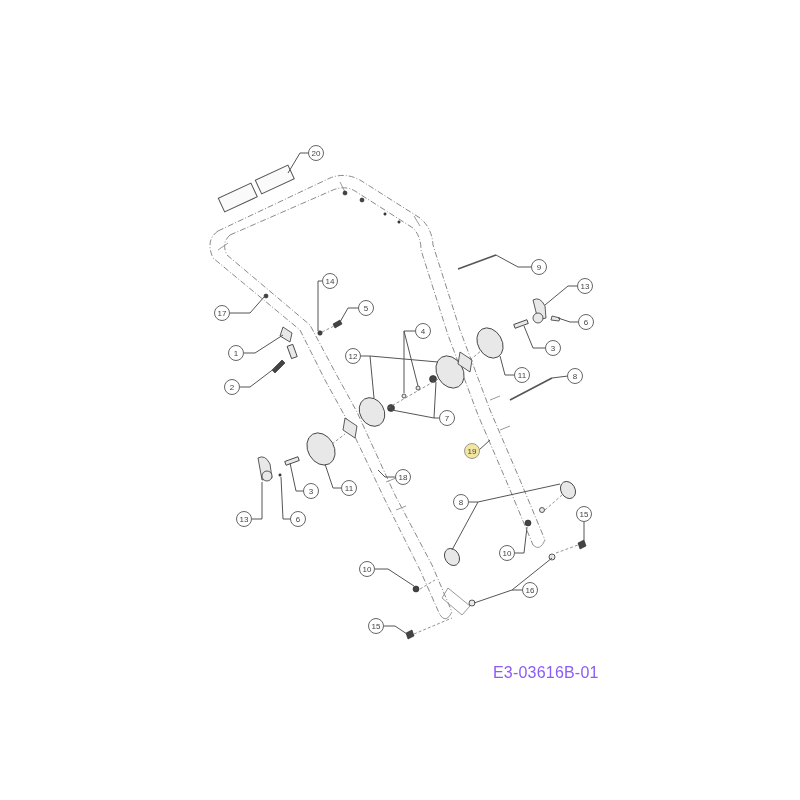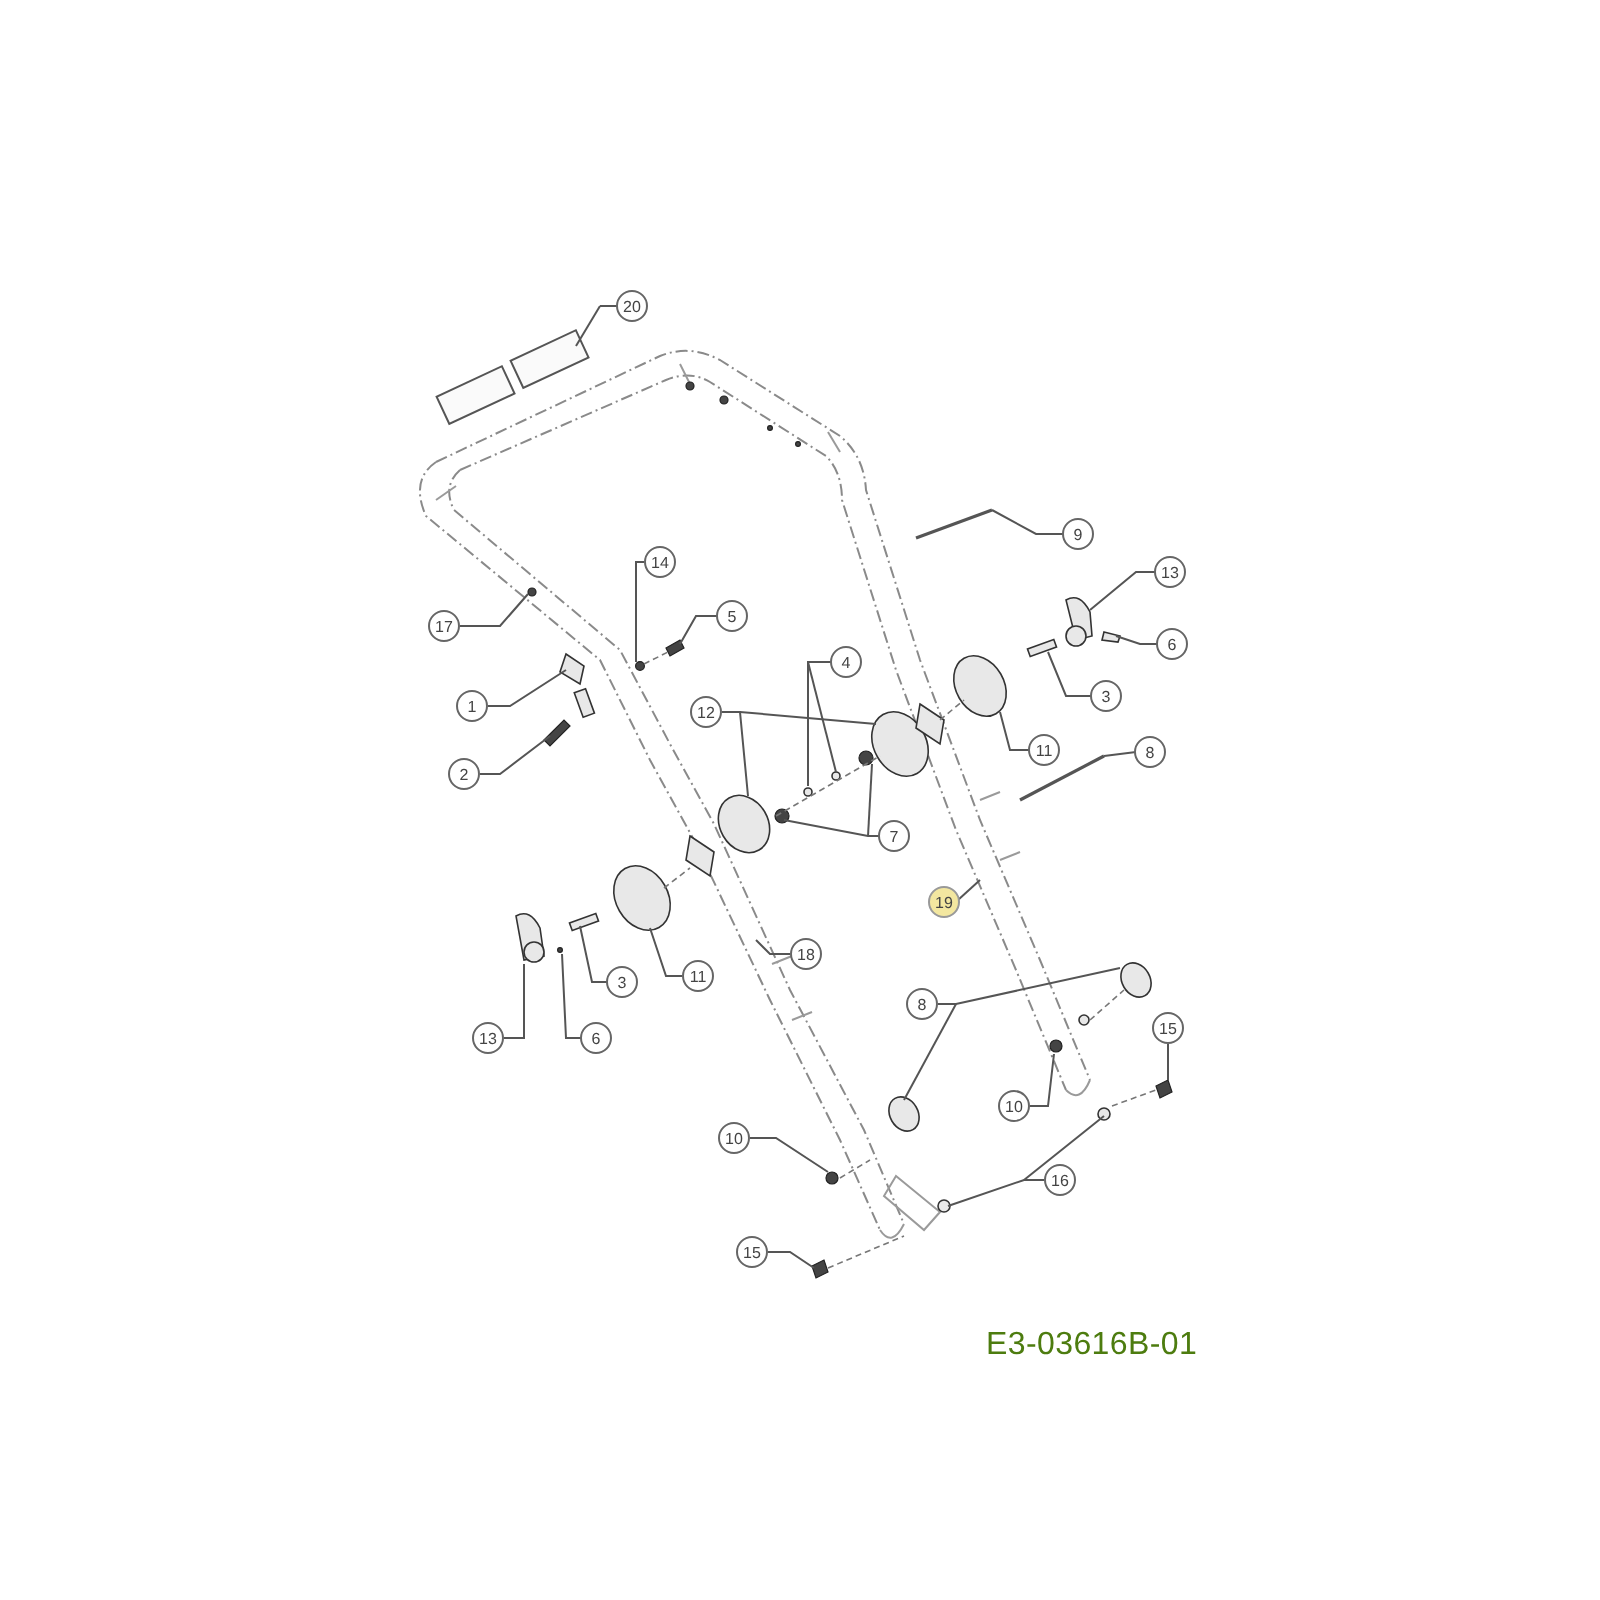--- a/index.html
+++ b/index.html
@@ -8,21 +8,21 @@
   .tube { fill: none; stroke: #8a8a8a; stroke-width: 1; stroke-dasharray: 6 2 1 2; }
   .tube-solid { fill: none; stroke: #9a9a9a; stroke-width: 1; }
   .leader { fill: none; stroke: #555; stroke-width: 1; }
   .dash { fill: none; stroke: #777; stroke-width: 0.8; stroke-dasharray: 3 2; }
   .callout-circle { fill: #fff; stroke: #666; stroke-width: 1; }
   .callout-circle.hl { fill: #f3e7a0; stroke: #999; }
   .callout-text { font-family: "Liberation Sans", sans-serif; font-size: 8px; fill: #444; text-anchor: middle; dominant-baseline: central; }
   .part { fill: #e8e8e8; stroke: #333; stroke-width: 0.8; }
   .part-dark { fill: #444; stroke: #222; stroke-width: 0.6; }
   .grip { fill: #fafafa; stroke: #555; stroke-width: 1; }
-  #drawing-code { position: absolute; left: 493px; top: 664px; font-size: 16px; color: #4d7c0f; letter-spacing: 0.2px; font-family: "Liberation Sans", sans-serif; }
+  #drawing-code { position: absolute; left: 493px; top: 664px; font-size: 16px; color: #8b5cf6; letter-spacing: 0.2px; font-family: "Liberation Sans", sans-serif; }
 </style>
 </head>
 <body>
 
 <svg id="diagram" viewBox="0 0 800 800" xmlns="http://www.w3.org/2000/svg">
 
   <g>
     <path class="tube" d="M 218 231 Q 205 240 213 258 L 300 330 L 325 380 L 347 420 L 385 500 L 420 570 L 440 615"></path>
     <path class="tube" d="M 230 235 Q 221 243 227 255 L 310 325 L 335 372 L 357 412 L 395 495 L 432 565 L 452 612"></path>
     <path class="tube" d="M 218 231 L 330 178 Q 345 172 360 180 L 420 218 Q 432 228 433 245 L 460 330 L 490 410 L 520 480 L 545 540"></path>

